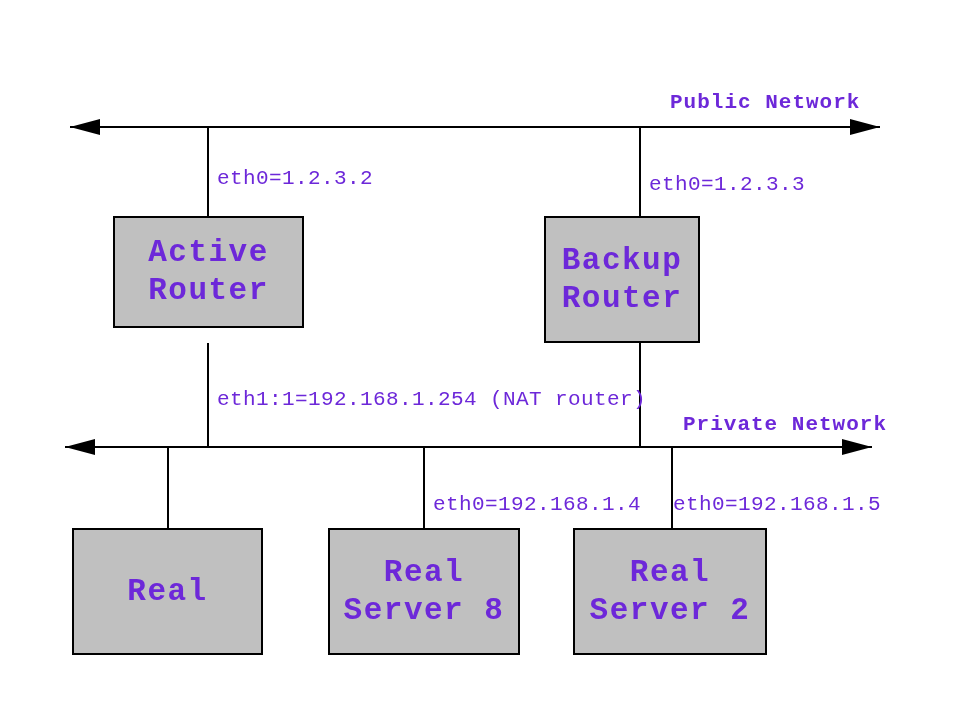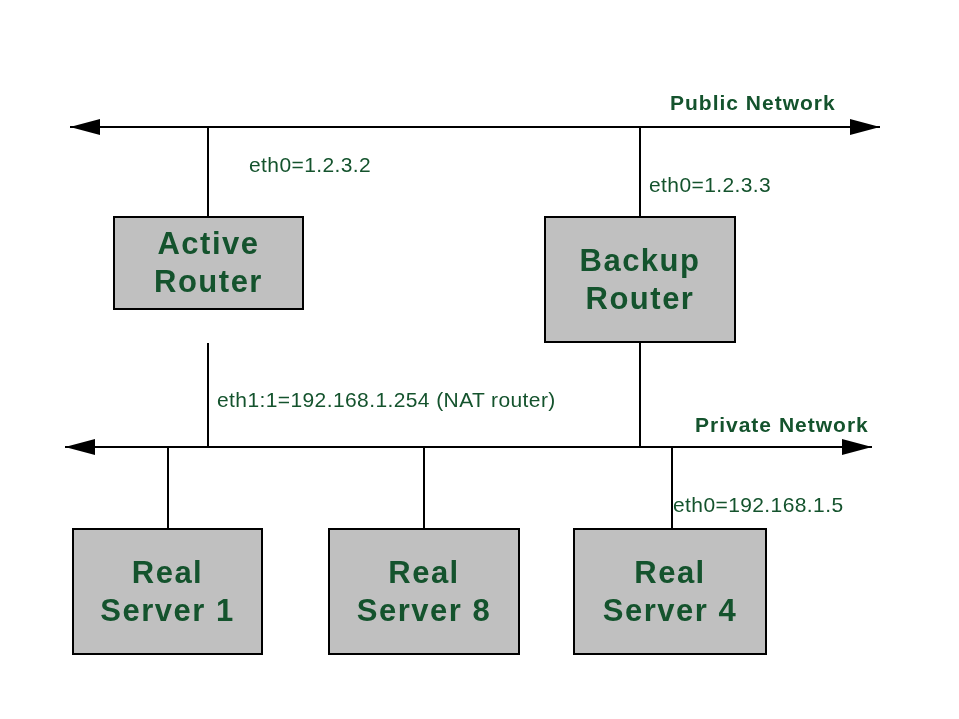--- a/index.html
+++ b/index.html
@@ -1,22 +1,22 @@
 <!DOCTYPE html>
 <html><head>
 <meta charset="utf-8">
 <style>
   html, body { margin: 0; padding: 0; background: #ffffff; }
   .canvas {
     position: relative;
     width: 959px;
     height: 719px;
     background: #ffffff;
-    font-family: Liberation Sans, sans-serif;
-    color: #14532d;
+    font-family: Liberation Mono, monospace;
+    color: #6d28d9;
     overflow: hidden;
   }
   .hline, .vline { position: absolute; background: #000000; }
   .hline { height: 2px; }
   .vline { width: 2px; }
   .arrow { position: absolute; width: 0; height: 0; }
   .arrow-left {
     border-top: 8px solid transparent;
     border-bottom: 8px solid transparent;
     border-right: 30px solid #000000;
@@ -65,63 +65,63 @@
 <div class="canvas">
 
   <div class="hline" style="left:70px; top:126px; width:810px;"></div>
   <div class="arrow arrow-left" style="left:70px; top:119px;"></div>
   <div class="arrow arrow-right" style="left:850px; top:119px;"></div>
   <div class="net-label" style="left:670px; top:92px;">Public Network</div>
 
   <div class="hline" style="left:65px; top:446px; width:807px;"></div>
   <div class="arrow arrow-left" style="left:65px; top:439px;"></div>
   <div class="arrow arrow-right" style="left:842px; top:439px;"></div>
-  <div class="net-label" style="left:683px; top:414px;margin-left:12px;">Private Network</div>
+  <div class="net-label" style="left:683px; top:414px;">Private Network</div>
 
   <div class="vline" style="left:207px; top:127px; height:89px;"></div>
   <div class="vline" style="left:639px; top:127px; height:89px;"></div>
   <div class="vline" style="left:207px; top:343px; height:104px;"></div>
   <div class="vline" style="left:639px; top:343px; height:104px;"></div>
   <div class="vline" style="left:167px; top:447px; height:81px;"></div>
   <div class="vline" style="left:423px; top:447px; height:81px;"></div>
   <div class="vline" style="left:671px; top:447px; height:81px;"></div>
 
-  <div class="iface-label" style="left:217px; top:154px;margin-left:32px;">eth0=1.2.3.2</div>
+  <div class="iface-label" style="left:217px; top:168px;">eth0=1.2.3.2</div>
   <div class="iface-label" style="left:649px; top:174px;">eth0=1.2.3.3</div>
   <div class="iface-label" style="left:217px; top:389px;text-align:center;">eth1:1=192.168.1.254 (NAT router)</div>
+  <div class="iface-label" style="left:433px; top:494px;">eth0=192.168.1.4</div>
   <div class="iface-label" style="left:673px; top:494px;">eth0=192.168.1.5</div>
 
-  <div class="node" style="left:113px; top:216px; width:191px; height:94px;align-items:center;">
+  <div class="node" style="left:113px; top:216px; width:191px; height:112px;align-items:center;">
     <div class="node-label">
       <span>Active</span><br>
       <span>Router</span>
     </div>
   </div>
 
-  <div class="node" style="left:544px; top:216px; width:192px; height:127px;">
+  <div class="node" style="left:544px; top:216px; width:156px; height:127px;">
     <div class="node-label">
       <span>Backup</span><br>
       <span>Router</span>
     </div>
   </div>
 
   <div class="node" style="left:72px; top:528px; width:191px; height:127px;">
     <div class="node-label">
       <span>Real</span><br>
-      <span>Server 1</span>
     </div>
   </div>
 
   <div class="node" style="left:328px; top:528px; width:192px; height:127px;">
     <div class="node-label">
       <span>Real</span><br>
       <span>Server 8</span>
     </div>
   </div>
 
   <div class="node" style="left:573px; top:528px; width:194px; height:127px;">
     <div class="node-label">
       <span>Real</span><br>
-      <span>Server 4</span>
+      <span>Server 2</span>
     </div>
   </div>
 
 </div>
 
 </body></html>

